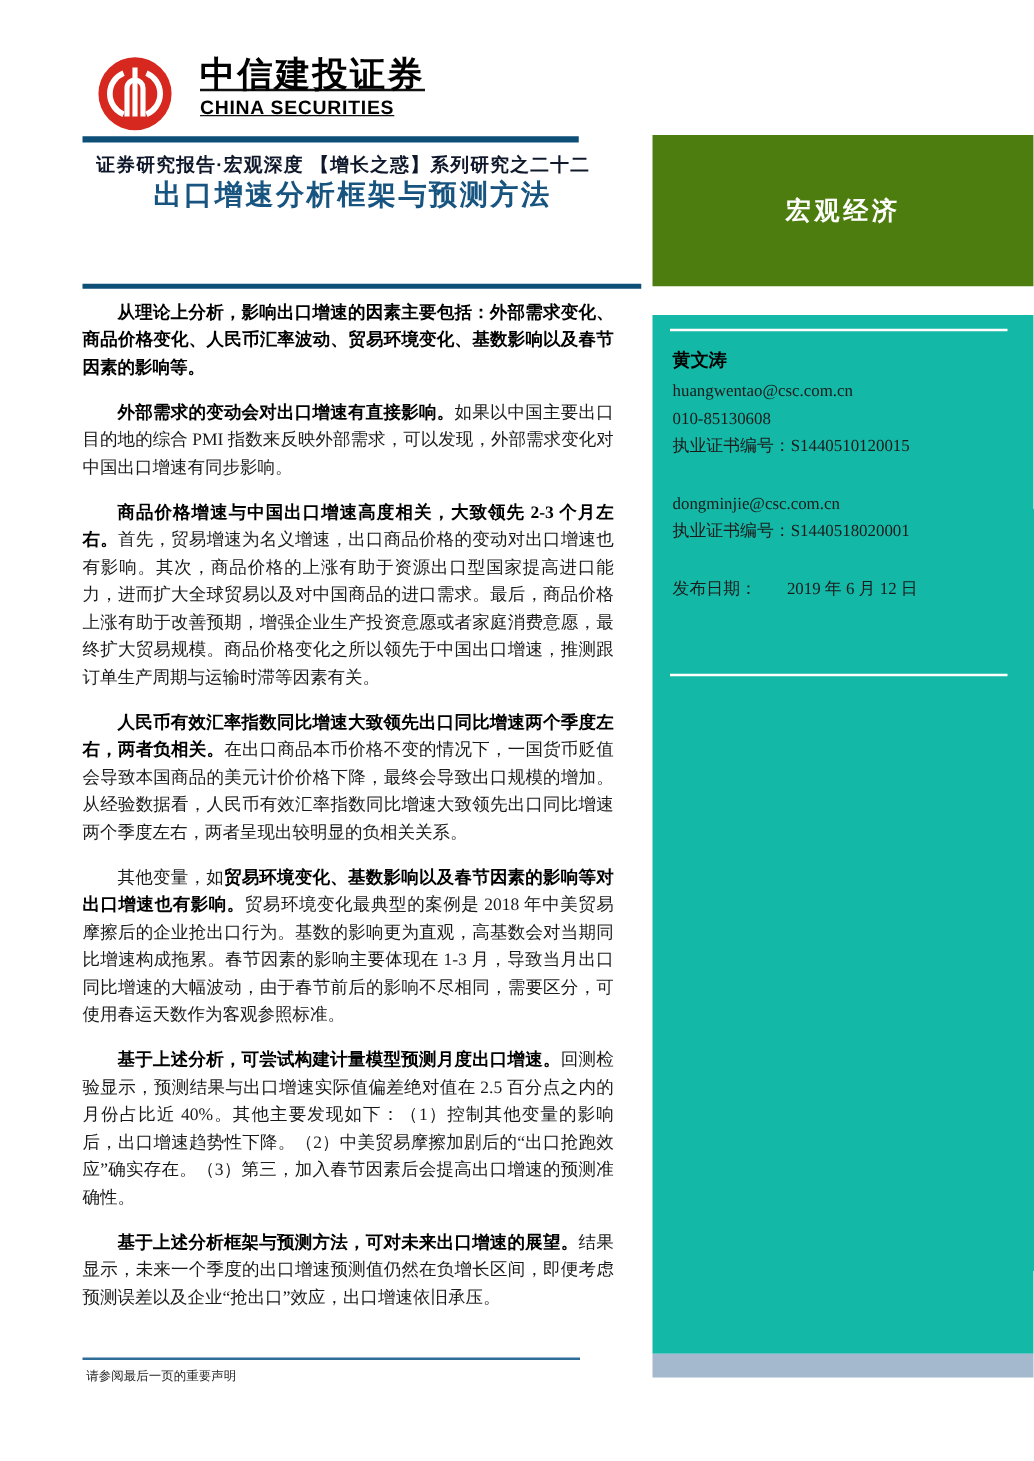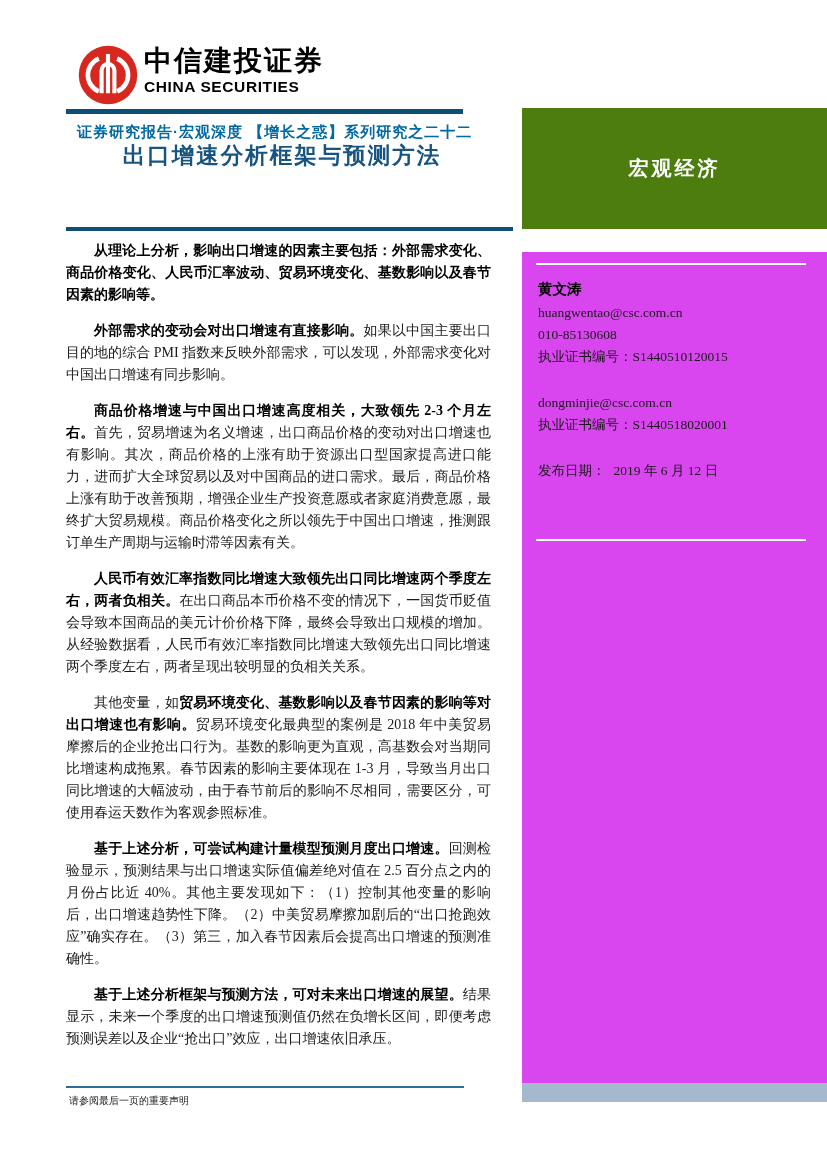--- a/index.html
+++ b/index.html
@@ -3,55 +3,55 @@
 <meta charset="utf-8">
 <style>
   html,body{margin:0;padding:0;background:#fff;}
   .page{
     position:relative;width:827px;height:1169px;margin:0 auto;background:#ffffff;
     font-family:"Liberation Serif", serif;color:#111;overflow:hidden;
   }
   
   .logo-block{position:absolute;left:76px;top:43px;display:flex;align-items:flex-start;}
   .logo-mark{width:64px;height:64px;flex:0 0 auto;}
-  .logo-text{margin-left:4px;padding-top:2px;}
+  .logo-text{margin-left:20px;padding-top:2px;text-decoration:underline;}
   .logo-cn{font-family:"Liberation Serif", serif;font-weight:bold;font-size:28px;line-height:32px;color:#000;letter-spacing:2px;}
   .logo-en{font-family:"Liberation Sans", sans-serif;font-weight:bold;font-size:15.5px;line-height:19px;color:#000;letter-spacing:0.6px;}
   
   .rule-top{position:absolute;left:66px;top:109px;width:397px;height:5px;background:#0e4f78;}
   .rule-body{position:absolute;left:66px;top:227px;width:447px;height:4px;background:#0e4f78;}
   .rule-footer{position:absolute;left:66px;top:1086px;width:398px;height:2px;background:#2f6d99;}
   
   .eyebrow{position:absolute;left:77px;top:123px;font-family:"Liberation Sans", sans-serif;
-    font-weight:bold;font-size:15px;color:#0369a1;letter-spacing:1px;white-space:nowrap;}
+    font-weight:bold;font-size:15px;color:#0f172a;letter-spacing:1px;white-space:nowrap;}
   .doc-title{position:absolute;left:66px;top:140px;width:432px;text-align:center;
     font-family:"Liberation Sans", sans-serif;font-weight:bold;font-size:22.5px;color:#175480;letter-spacing:2px;}
   
   .body-col{position:absolute;left:66px;top:240px;width:425px;
     font-size:14px;line-height:22px;text-align:justify;color:#1a1a1a;}
   .body-col p{margin:0 0 14px 0;text-indent:2em;}
   .body-col b{color:#000;}
   
   .footer-note{position:absolute;left:69px;top:1094px;font-size:10px;color:#222;}
   
   .cat-box{position:absolute;left:522px;top:108px;width:305px;height:121px;background:#4d7c0f;
     display:flex;align-items:center;justify-content:center;}
   .cat-box span{font-family:"Liberation Sans", sans-serif;font-weight:bold;font-size:20px;
     color:#ffffff;letter-spacing:3px;}
-  .side-box{position:absolute;left:522px;top:252px;width:305px;height:831px;background:#d946ef;}
+  .side-box{position:absolute;left:522px;top:252px;width:305px;height:831px;background:#14b8a6;}
   .side-rule{position:absolute;left:14px;width:270px;height:2px;background:#ffffff;}
   .side-rule.r1{top:11px;}
   .side-rule.r2{top:287px;}
   .side-content{position:absolute;left:16px;top:24px;right:12px;}
   .analyst{margin-bottom:24px;}
   .analyst .a-name{font-family:"Liberation Sans", sans-serif;font-weight:bold;font-size:14.5px;
     color:#000;line-height:26px;}
   .analyst .a-line{font-size:13.5px;line-height:22px;color:#1a1a1a;}
   .pub-date{margin-top:22px;font-size:13.5px;color:#1a1a1a;line-height:22px;}
-  .pub-date .lbl{margin-right:8px;}
+  .pub-date .lbl{margin-right:24px;}
   .side-strip{position:absolute;left:522px;top:1083px;width:305px;height:19px;background:#a4b9cd;}
 </style>
 </head>
 <body>
 
 <div class="page">
 
   <div class="logo-block">
     <svg class="logo-mark" viewBox="0 0 70 70" xmlns="http://www.w3.org/2000/svg" aria-hidden="true">
       <circle cx="35" cy="35" r="32" fill="#d7281f"></circle>

